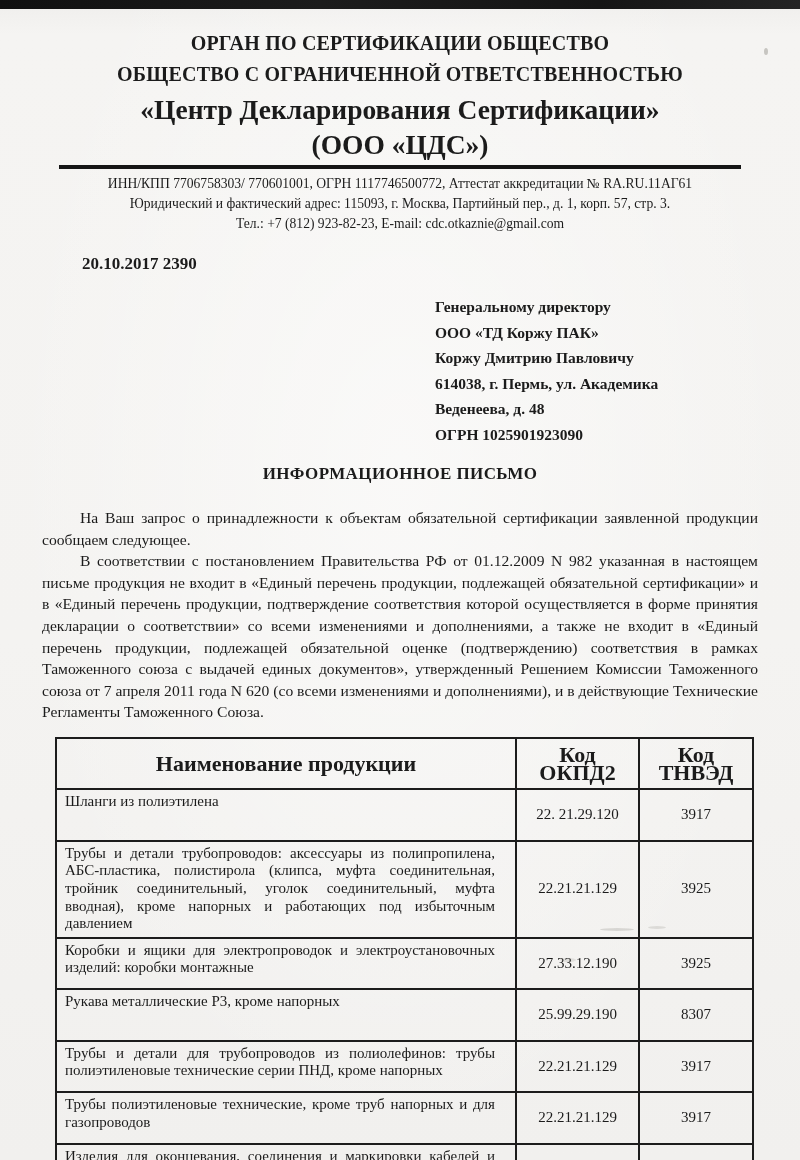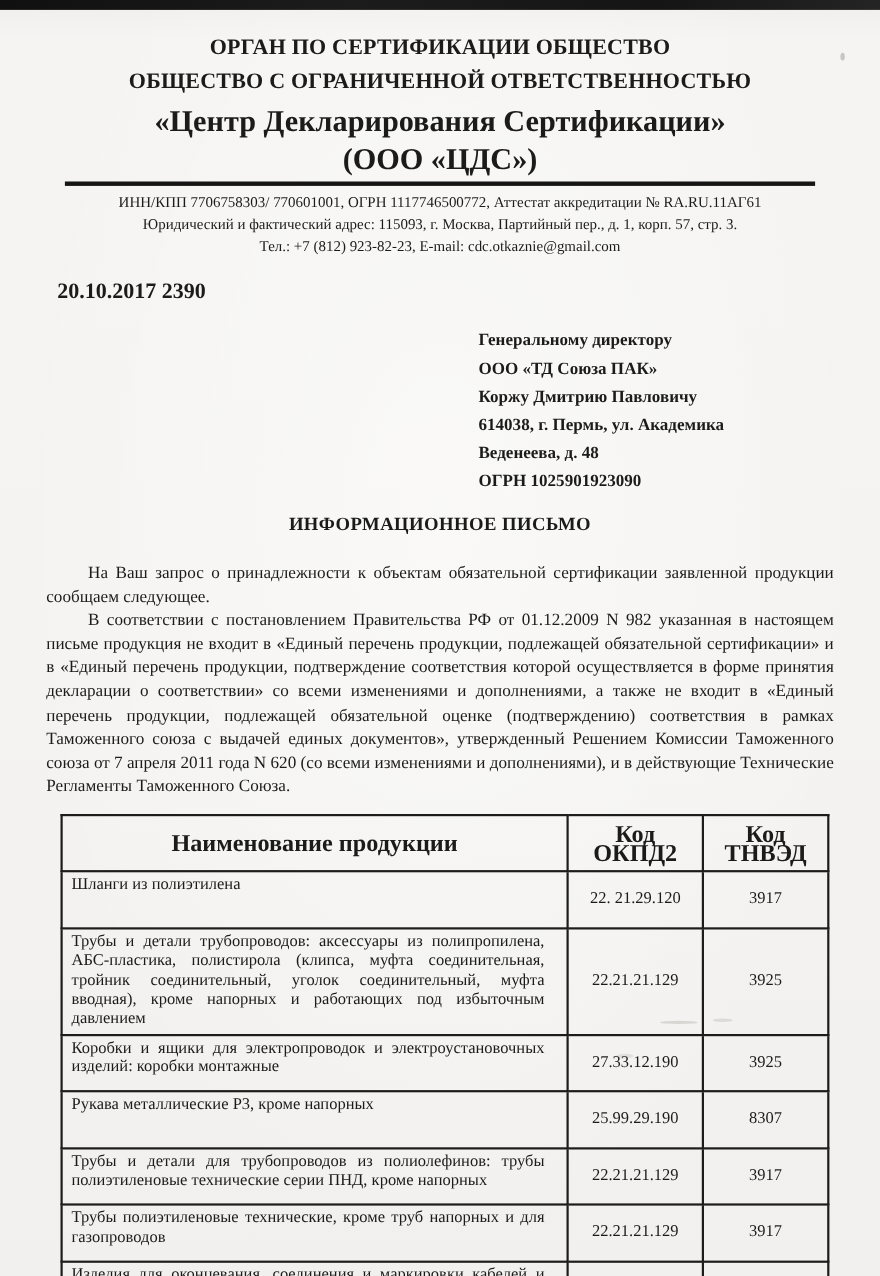--- a/index.html
+++ b/index.html
@@ -16,21 +16,21 @@
   .scan-top-edge{
     position:absolute;top:0;left:0;width:800px;height:9px;
     background:linear-gradient(90deg,#101010 0%,#1c1c1c 40%,#151515 75%,#242424 100%);
   }
   .letterhead{padding-top:28px;text-align:center;}
   .lh-line1,.lh-line2{font-weight:bold;font-size:20px;line-height:31px;letter-spacing:.2px;}
   .lh-name{font-weight:bold;font-size:27.5px;line-height:36px;margin-top:2px;}
   .lh-short{font-weight:bold;font-size:27.5px;line-height:33px;}
   .header-rule{margin:4px auto 5px auto;width:682px;height:4px;background:#151515;}
   .contacts{text-align:center;font-size:13.6px;line-height:20px;}
-  .ref-line{margin:20px 0 0 52px;font-weight:bold;font-size:20px;}
+  .ref-line{margin:20px 0 0 82px;font-weight:bold;font-size:17px;}
   .recipient{margin:20px 0 0 435px;width:258px;font-weight:bold;font-size:15.5px;line-height:25.5px;}
   .letter-title{margin-top:17px;text-align:center;font-weight:bold;font-size:17px;letter-spacing:.4px;}
   .body-text{margin:23px 42px 0 42px;font-size:15.6px;line-height:21.6px;text-align:justify;}
   .body-text p{margin:0;text-indent:38px;}
   table.codes{
     margin:14px 0 0 55px;width:697px;
     border-collapse:collapse;table-layout:fixed;
     font-size:15px;line-height:17.6px;
   }
   table.codes col.c-name{width:460px;}
@@ -69,21 +69,21 @@
   <div class="contacts">
     <div>ИНН/КПП  7706758303/ 770601001, ОГРН 1117746500772, Аттестат аккредитации № RA.RU.11АГ61</div>
     <div>Юридический и фактический адрес: 115093, г. Москва, Партийный пер., д. 1, корп. 57, стр. 3.</div>
     <div>Тел.: +7 (812) 923-82-23, E-mail: cdc.otkaznie@gmail.com</div>
   </div>
 
   <div class="ref-line">20.10.2017 2390</div>
 
   <div class="recipient">
     <div>Генеральному директору</div>
-    <div>ООО «ТД Союза ПАК»</div>
+    <div>ООО «ТД Коржу ПАК»</div>
     <div>Коржу Дмитрию Павловичу</div>
     <div>614038, г. Пермь, ул. Академика Веденеева, д. 48</div>
     <div>ОГРН 1025901923090</div>
   </div>
 
   <div class="letter-title">ИНФОРМАЦИОННОЕ ПИСЬМО</div>
 
   <div class="body-text">
     <p>На Ваш запрос о принадлежности к объектам обязательной сертификации заявленной продукции сообщаем следующее.</p>
     <p>В соответствии с постановлением Правительства РФ от 01.12.2009 N 982 указанная в настоящем письме продукция не входит в «Единый перечень продукции, подлежащей обязательной сертификации» и в «Единый перечень продукции, подтверждение соответствия которой осуществляется в форме принятия декларации о соответствии» со всеми изменениями и дополнениями, а также не входит в «Единый перечень продукции, подлежащей обязательной оценке (подтверждению) соответствия в рамках Таможенного союза с выдачей единых документов», утвержденный Решением Комиссии Таможенного союза от 7 апреля 2011 года N 620 (со всеми изменениями и дополнениями), и в действующие Технические Регламенты Таможенного Союза.</p>

